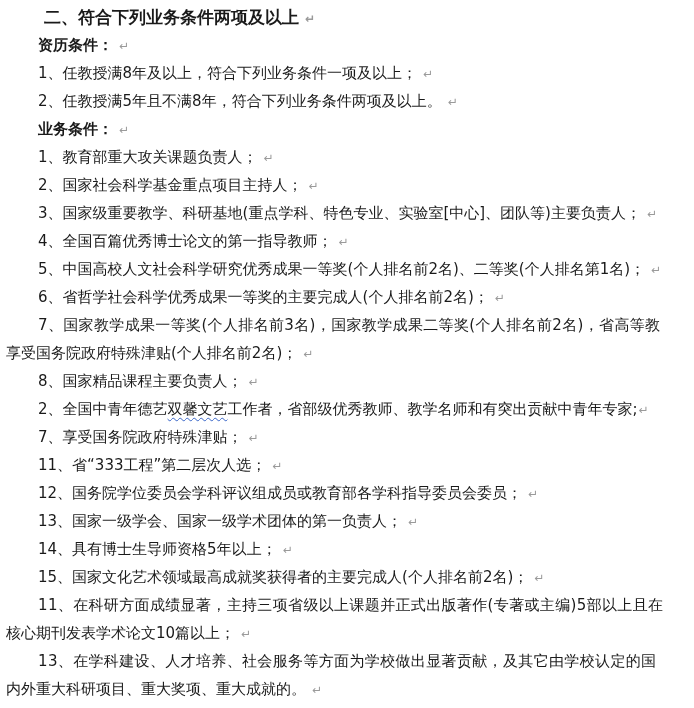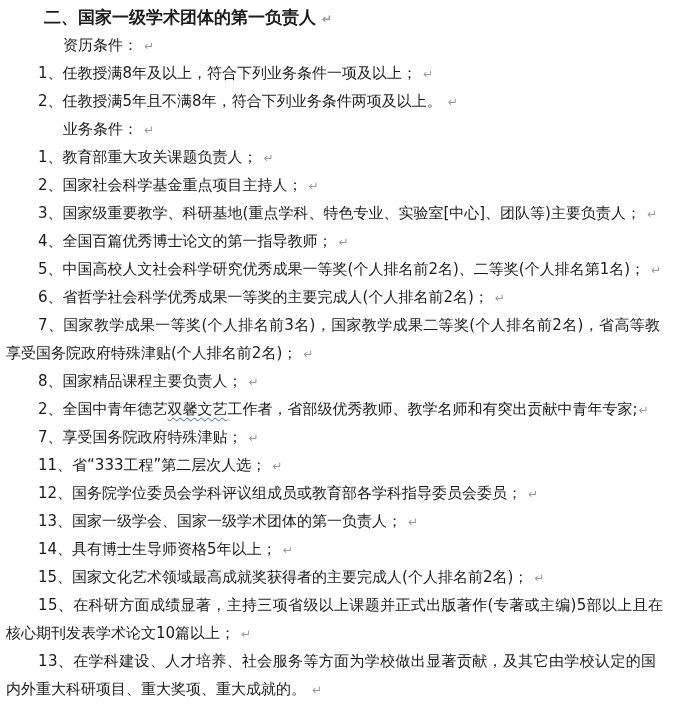--- a/index.html
+++ b/index.html
@@ -4,30 +4,30 @@
 <style>
   html, body { margin: 0; padding: 0; background: #ffffff; }
   body { width: 694px; height: 708px; overflow: hidden; position: relative;
          font-family: "DejaVu Sans", "Liberation Sans", sans-serif; color: #1a1a1a; }
   .doc { position: absolute; left: 0; top: 0; width: 694px; }
   .line { position: absolute; left: 0; width: 690px; font-size: 15px; line-height: 20px; white-space: nowrap; }
   .indent { padding-left: 38px; }
   .wrap-first { padding-left: 38px; letter-spacing: 0.35px; }
   .wrap-cont { padding-left: 6px; }
   .heading { font-size: 17px; font-weight: bold; padding-left: 44px; }
-  .label { font-weight: normal; margin-left: 25px; }
+  .label { font-weight: bold; }
   .pmark { color: #9a9a9a; font-size: 12px; margin-left: 6px; }
   .wavy { text-decoration: underline wavy #3a66c8; text-underline-offset: 3px; text-decoration-thickness: 1px; }
 </style>
 </head>
 <body>
 
 <div class="doc">
 
-  <div class="line heading" style="top:7px;"><span>二、国家一级学术团体的第一负责人</span><span class="pmark">↵</span></div>
+  <div class="line heading" style="top:7px;"><span>二、符合下列业务条件两项及以上</span><span class="pmark">↵</span></div>
 
   <div class="line indent" style="top:35px;"><span class="label">资历条件：</span><span class="pmark">↵</span></div>
 
   <div class="line indent" style="top:63px;"><span>1、任教授满8年及以上，符合下列业务条件一项及以上；</span><span class="pmark">↵</span></div>
   <div class="line indent" style="top:91px;"><span>2、任教授满5年且不满8年，符合下列业务条件两项及以上。</span><span class="pmark">↵</span></div>
 
   <div class="line indent" style="top:119px;"><span class="label">业务条件：</span><span class="pmark">↵</span></div>
 
   <div class="line indent" style="top:147px;"><span>1、教育部重大攻关课题负责人；</span><span class="pmark">↵</span></div>
   <div class="line indent" style="top:175px;"><span>2、国家社会科学基金重点项目主持人；</span><span class="pmark">↵</span></div>
@@ -38,18 +38,18 @@
   <div class="line wrap-first" style="top:315px;"><span>7、国家教学成果一等奖(个人排名前3名)，国家教学成果二等奖(个人排名前2名)，省高等教</span></div>
   <div class="line wrap-cont" style="top:343px;"><span>享受国务院政府特殊津贴(个人排名前2名)；</span><span class="pmark">↵</span></div>
   <div class="line indent" style="top:371px;"><span>8、国家精品课程主要负责人；</span><span class="pmark">↵</span></div>
   <div class="line indent" style="top:399px;"><span>2、全国中青年德艺</span><span class="wavy">双馨文艺</span><span>工作者，省部级优秀教师、教学名师和有突出贡献中青年专家;</span><span class="pmark" style="margin-left:1px">↵</span></div>
   <div class="line indent" style="top:427px;"><span>7、享受国务院政府特殊津贴；</span><span class="pmark">↵</span></div>
   <div class="line indent" style="top:455px;"><span>11、省“333工程”第二层次人选；</span><span class="pmark">↵</span></div>
   <div class="line indent" style="top:483px;"><span>12、国务院学位委员会学科评议组成员或教育部各学科指导委员会委员；</span><span class="pmark">↵</span></div>
   <div class="line indent" style="top:511px;"><span>13、国家一级学会、国家一级学术团体的第一负责人；</span><span class="pmark">↵</span></div>
   <div class="line indent" style="top:539px;"><span>14、具有博士生导师资格5年以上；</span><span class="pmark">↵</span></div>
   <div class="line indent" style="top:567px;"><span>15、国家文化艺术领域最高成就奖获得者的主要完成人(个人排名前2名)；</span><span class="pmark">↵</span></div>
-  <div class="line wrap-first" style="top:595px;"><span>15、在科研方面成绩显著，主持三项省级以上课题并正式出版著作(专著或主编)5部以上且在</span></div>
+  <div class="line wrap-first" style="top:595px;"><span>11、在科研方面成绩显著，主持三项省级以上课题并正式出版著作(专著或主编)5部以上且在</span></div>
   <div class="line wrap-cont" style="top:623px;"><span>核心期刊发表学术论文10篇以上；</span><span class="pmark">↵</span></div>
   <div class="line wrap-first" style="top:651px;"><span>13、在学科建设、人才培养、社会服务等方面为学校做出显著贡献，及其它由学校认定的国</span></div>
   <div class="line wrap-cont" style="top:679px;"><span>内外重大科研项目、重大奖项、重大成就的。</span><span class="pmark">↵</span></div>
 
 </div>
 
 </body></html>

